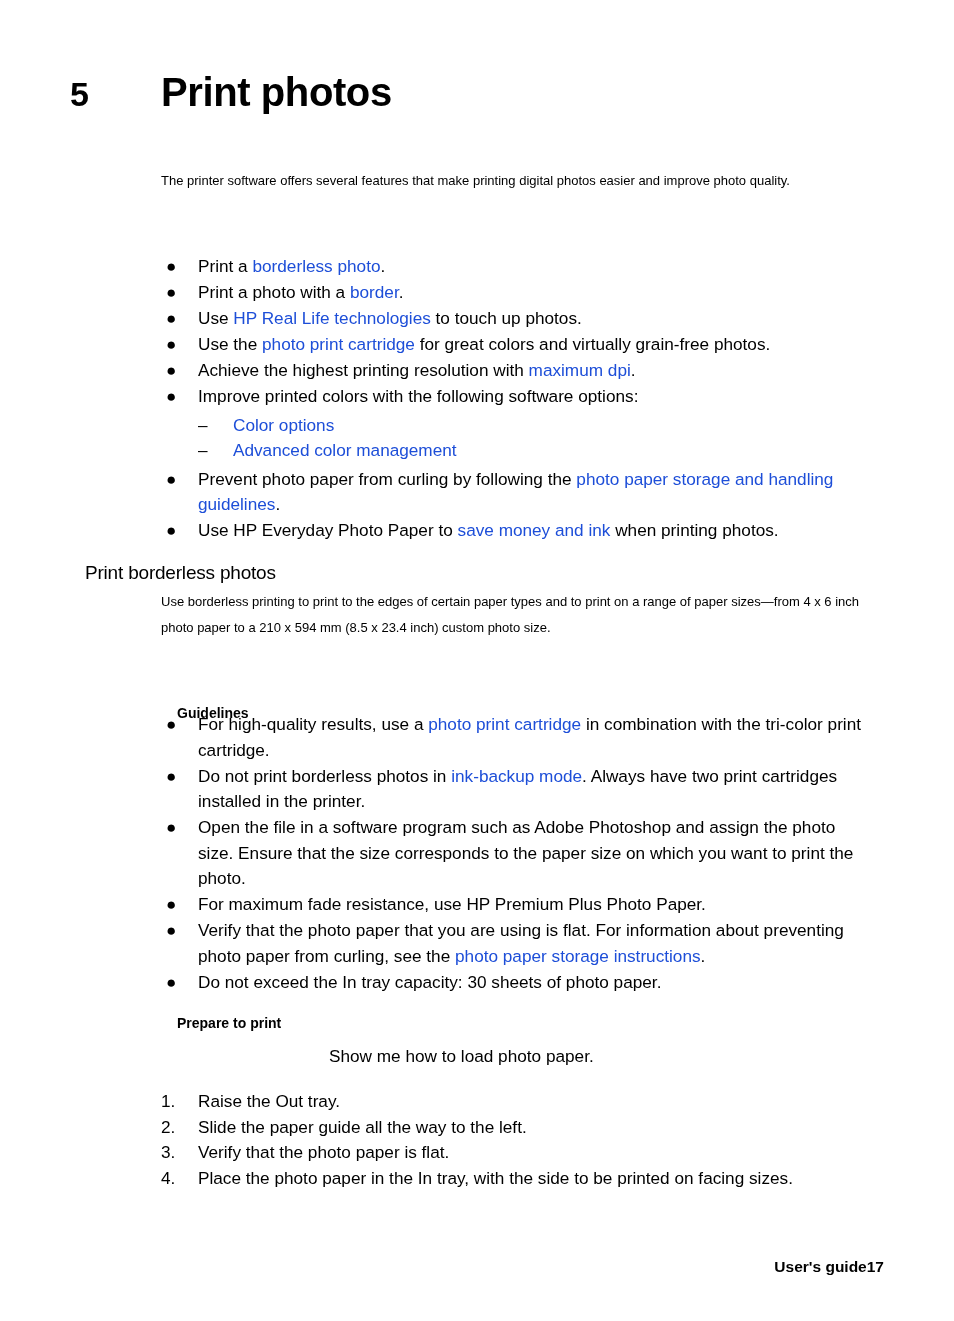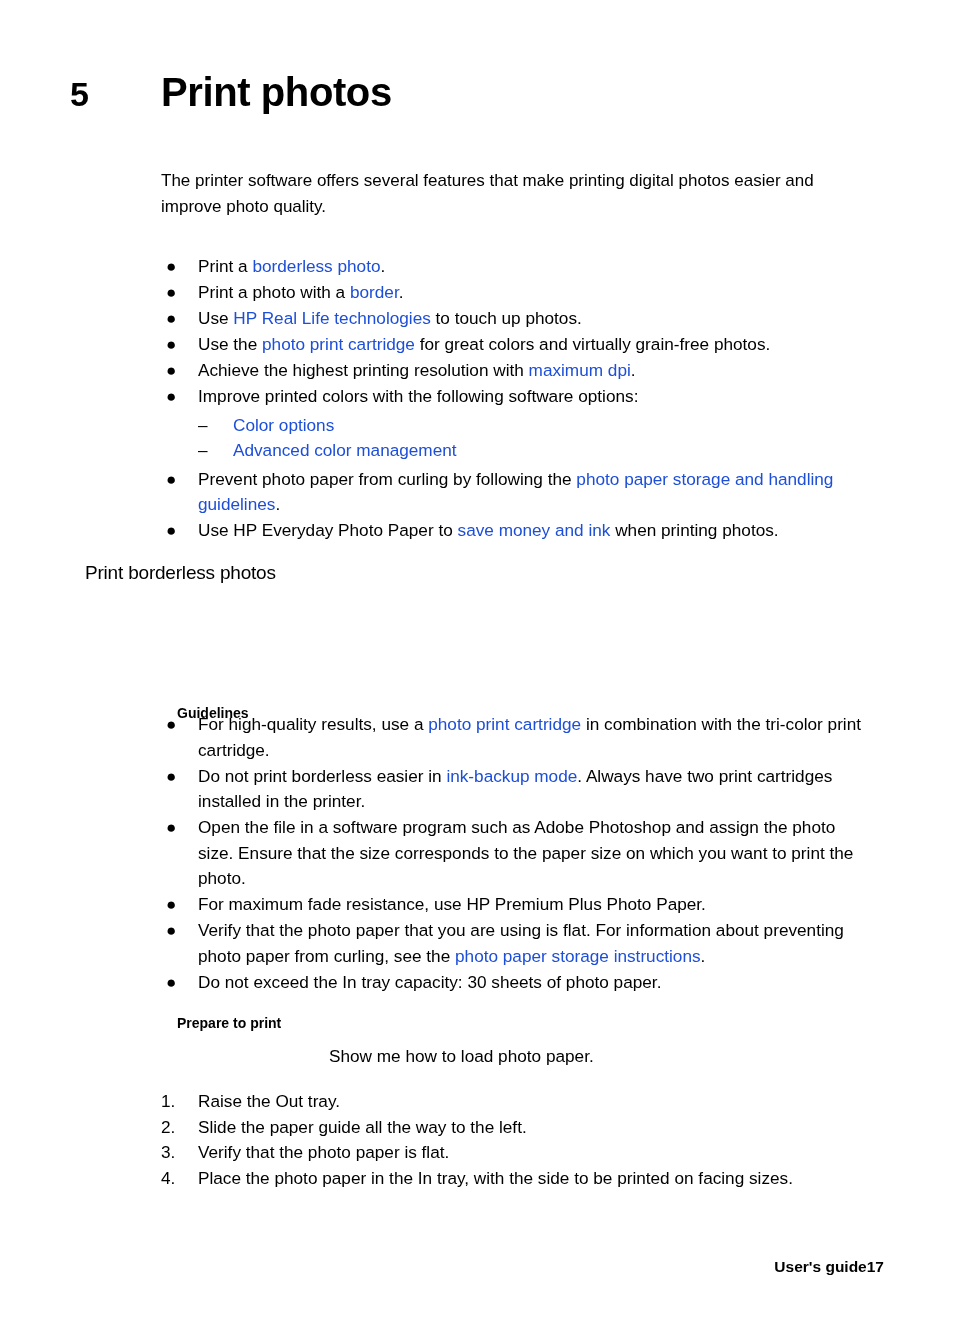--- a/index.html
+++ b/index.html
@@ -41,21 +41,21 @@
     letter-spacing: -0.5px;
   }
   .chapter-title {
     font-size: 40px;
     font-weight: bold;
     line-height: 1;
     letter-spacing: -0.4px;
   }
   p.body-text {
     margin: 0 0 13px 0;
-    font-size: 17px;
+    font-size: 13px;
     line-height: 25.5px;
     text-align: left;
   }
   p.body-text.tight {
     margin-bottom: 14px;
   }
 
   
   .lnk {
     color: #1d4ed8;
@@ -224,33 +224,36 @@
       <li>
         <span class="bullet-dot">●</span>
         <span>Use HP Everyday Photo Paper to </span><a class="lnk" href="#">save money and ink</a><span> when printing photos.</span>
       </li>
     </ul>
   </div>
 
   <div class="blk" style="top:548px;">
     <h1 class="section-title">Print borderless photos</h1>
   </div>
+  <div class="blk" style="top:589px;">
+    <p class="body-text">Use borderless printing to print to the edges of certain paper types and to print on a range of paper sizes—from 4 x 6 inch photo paper to a 210 x 594 mm (8.5 x 23.4 inch) custom photo size.</p>
+  </div>
 
   <div class="blk" style="top:686px;">
     <h2 class="sub-heading">Guidelines</h2>
   </div>
   <div class="blk" style="top:712px;">
     <ul class="bullets">
       <li>
         <span class="bullet-dot">●</span>
         <span>For high-quality results, use a </span><a class="lnk" href="#">photo print cartridge</a><span> in combination with the tri-color print cartridge.</span>
       </li>
       <li>
         <span class="bullet-dot">●</span>
-        <span>Do not print borderless easier in </span><a class="lnk" href="#">ink-backup mode</a><span>. Always have two print cartridges installed in the printer.</span>
+        <span>Do not print borderless photos in </span><a class="lnk" href="#">ink-backup mode</a><span>. Always have two print cartridges installed in the printer.</span>
       </li>
       <li>
         <span class="bullet-dot">●</span>
         <span>Open the file in a software program such as Adobe Photoshop and assign the photo size. Ensure that the size corresponds to the paper size on which you want to print the photo.</span>
       </li>
       <li>
         <span class="bullet-dot">●</span>
         <span>For maximum fade resistance, use HP Premium Plus Photo Paper.</span>
       </li>
       <li>

